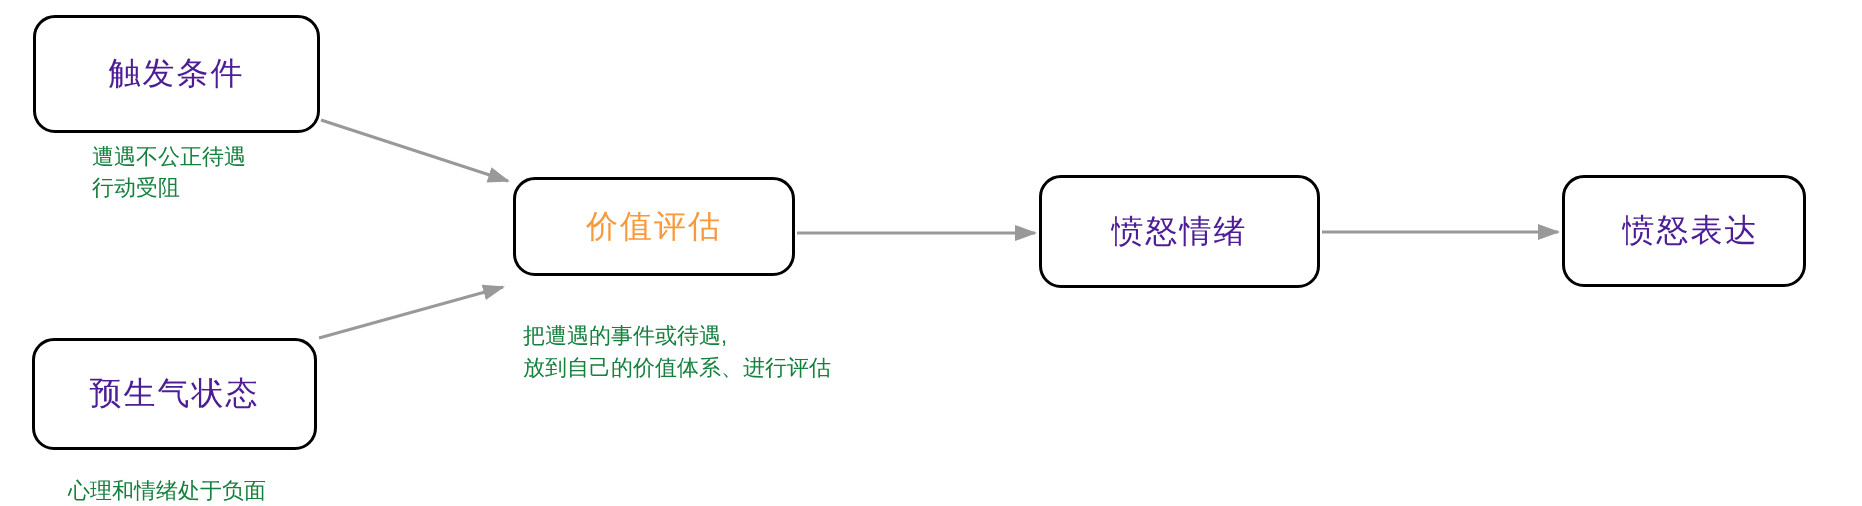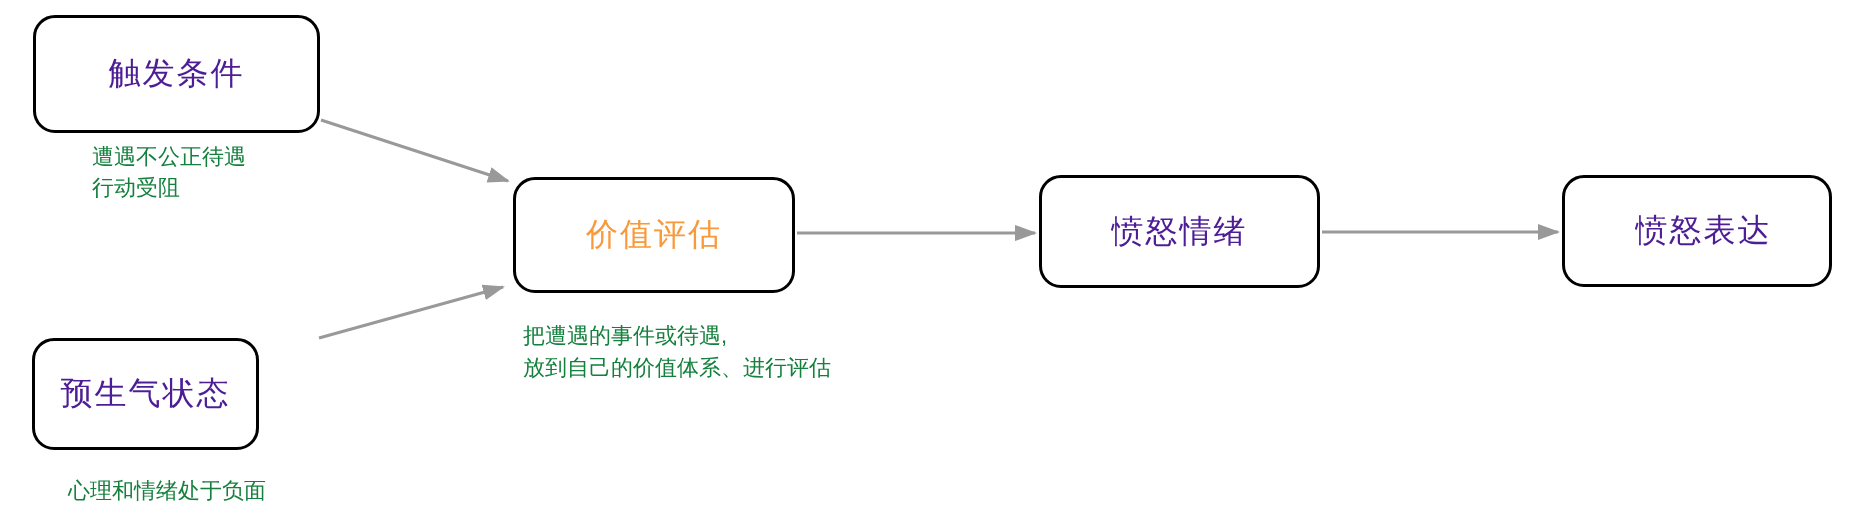--- a/index.html
+++ b/index.html
@@ -73,36 +73,36 @@
   </svg>
 
   <div class="node node-trigger" style="left:33px; top:15px; width:287px; height:118px;">
     <span class="node-label">触发条件</span>
   </div>
   <div class="caption" style="left:92px; top:141px;">
     <div>遭遇不公正待遇</div>
     <div>行动受阻</div>
   </div>
 
-  <div class="node node-preanger" style="left:32px; top:338px; width:227px; height:112px;">
+  <div class="node node-preanger" style="left:32px; top:338px; width:285px; height:112px;">
     <span class="node-label">预生气状态</span>
   </div>
   <div class="caption" style="left:68px; top:475px;">
     <div>心理和情绪处于负面</div>
   </div>
 
-  <div class="node node-appraisal" style="left:513px; top:177px; width:282px; height:116px;">
+  <div class="node node-appraisal" style="left:513px; top:177px; width:282px; height:99px;">
     <span class="node-label">价值评估</span>
   </div>
   <div class="caption" style="left:523px; top:320px; line-height:32px;">
     <div>把遭遇的事件或待遇,</div>
     <div>放到自己的价值体系、进行评估</div>
   </div>
 
   <div class="node node-emotion" style="left:1039px; top:175px; width:281px; height:113px;align-items:center;">
     <span class="node-label">愤怒情绪</span>
   </div>
 
-  <div class="node node-expression" style="left:1562px; top:175px; width:270px; height:112px;padding-left:13px;">
+  <div class="node node-expression" style="left:1562px; top:175px; width:244px; height:112px;padding-left:13px;">
     <span class="node-label">愤怒表达</span>
   </div>
 
 </div>
 
 </body></html>

